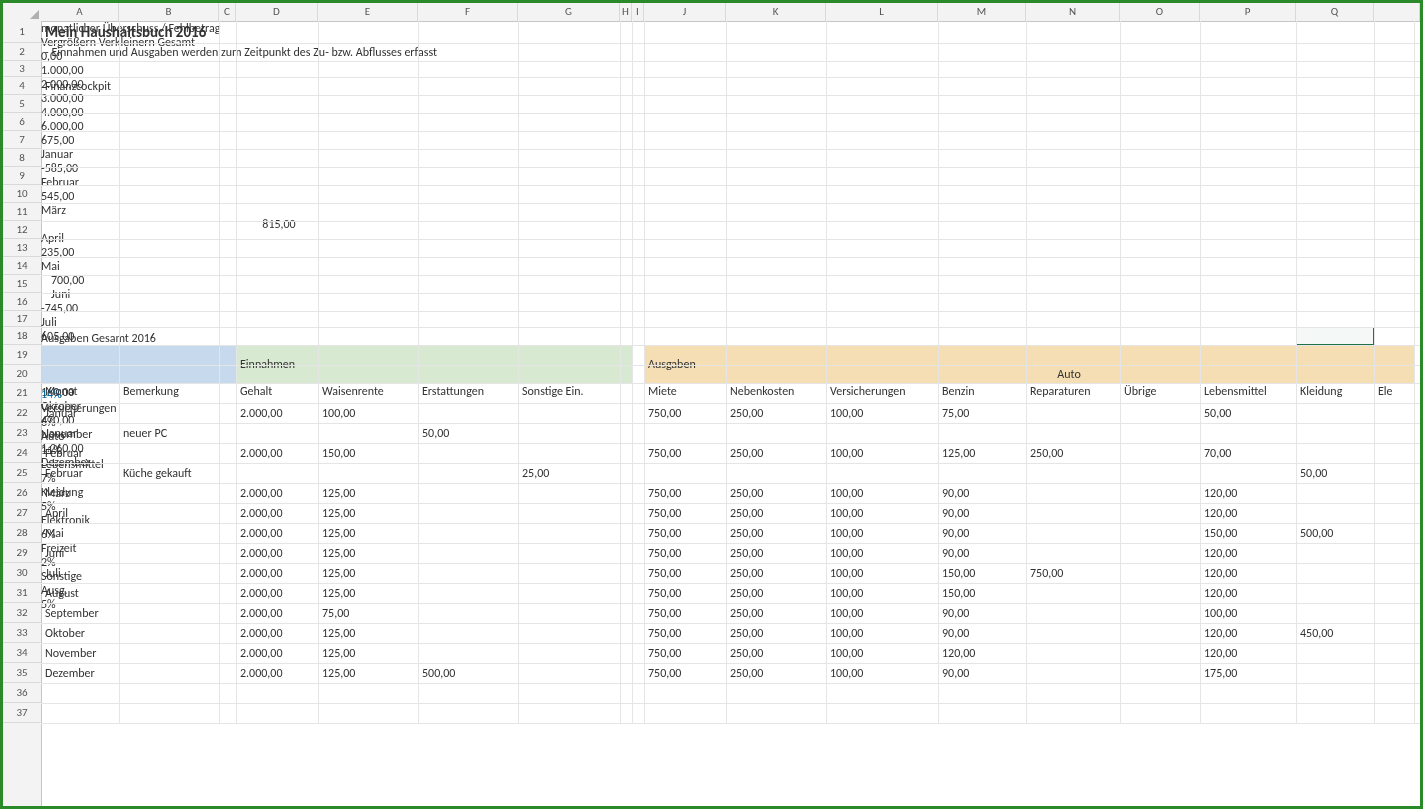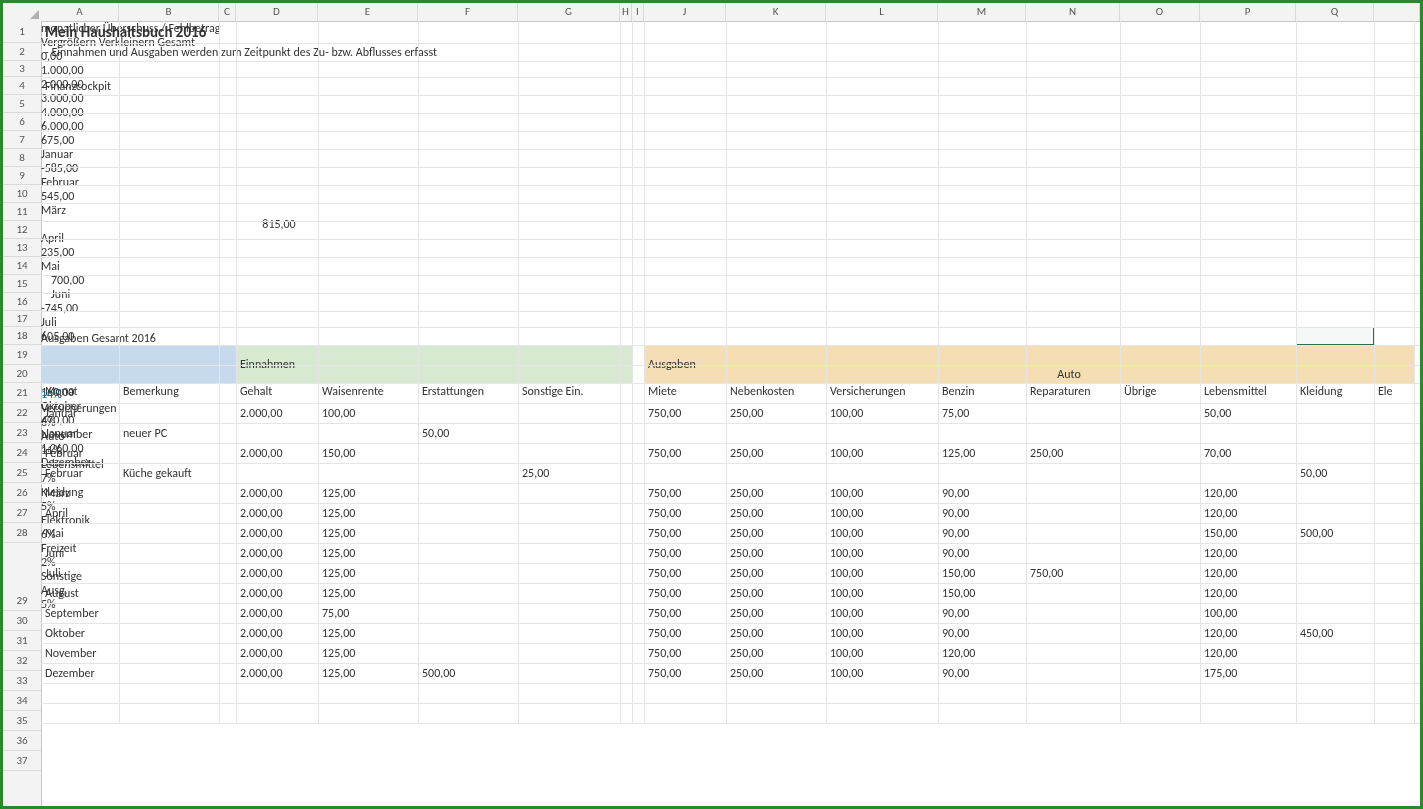--- a/index.html
+++ b/index.html
@@ -67,21 +67,21 @@
       <div style="height: 20px; line-height: 20px;">19</div>
       <div style="height: 18px; line-height: 18px;">20</div>
       <div style="height: 20px; line-height: 20px;">21</div>
       <div style="height: 20px; line-height: 20px;">22</div>
       <div style="height: 20px; line-height: 20px;">23</div>
       <div style="height: 20px; line-height: 20px;">24</div>
       <div style="height: 20px; line-height: 20px;">25</div>
       <div style="height: 20px; line-height: 20px;">26</div>
       <div style="height: 20px; line-height: 20px;">27</div>
       <div style="height: 20px; line-height: 20px;">28</div>
-      <div style="height: 20px; line-height: 20px; margin-top: 48px;">29</div>
+      <div style="height: 20px; line-height: 20px;">29</div>
       <div style="height: 20px; line-height: 20px;">30</div>
       <div style="height: 20px; line-height: 20px;">31</div>
       <div style="height: 20px; line-height: 20px;">32</div>
       <div style="height: 20px; line-height: 20px;">33</div>
       <div style="height: 20px; line-height: 20px;">34</div>
       <div style="height: 20px; line-height: 20px;">35</div>
       <div style="height: 20px; line-height: 20px;">36</div>
       <div style="height: 20px; line-height: 20px;">37</div>
     </div>
   <div class="sheet" id="sheet">

